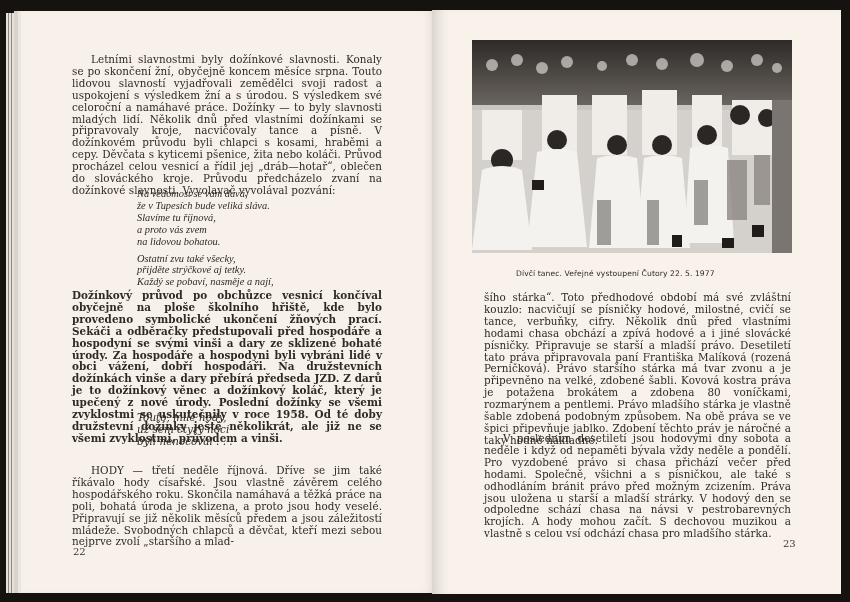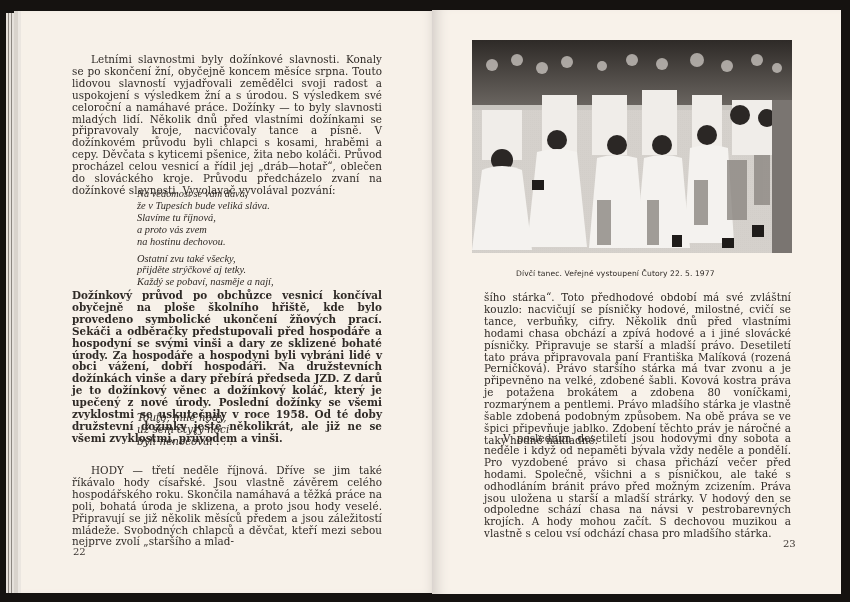--- a/index.html
+++ b/index.html
@@ -66,21 +66,21 @@
   <div class="text" style="left:72px; top:54px; width:310px;">
     <p class="indent">Letními slavnostmi byly dožínkové slavnosti. Konaly se po skončení žní, obyčejně koncem měsíce srpna. Touto lidovou slavností vyjadřovali zemědělci svoji radost a uspokojení s výsledkem žní a s úrodou. S výsledkem své celoroční a namáhavé práce. Dožínky — to byly slavnosti mladých lidí. Několik dnů před vlastními dožínkami se připravovaly kroje, nacvičovaly tance a písně. V dožínkovém průvodu byli chlapci s kosami, hraběmi a cepy. Děvčata s kyticemi pšenice, žita nebo koláči. Průvod procházel celou vesnicí a řídil jej „dráb—hotař“, oblečen do slováckého kroje. Průvodu předcházelo zvaní na dožínkové slavnosti. Vyvolavač vyvolával pozvání:</p>
   </div>
 
   <div class="verse" style="left:137px; top:188px; width:250px;font-family:Liberation Serif, serif;">
     <div class="stanza">
       <span class="line">Na vědomost se vám dává,</span>
       <span class="line">že v Tupesích bude veliká sláva.</span>
       <span class="line">Slavíme tu říjnová,</span>
       <span class="line">a proto vás zvem</span>
-      <span class="line">na hostinu dechovou.</span>
+      <span class="line">na lidovou bohatou.</span>
     </div>
     <div class="stanza">
       <span class="line">Ostatní zvu také všecky,</span>
       <span class="line">přijděte strýčkové aj tetky.</span>
       <span class="line">Každý se pobaví, nasměje a nají,</span>
     </div>
   </div>
 
   <div class="text" style="left:72px; top:290px; width:310px;font-weight:bold;">
     <p>Dožínkový průvod po obchůzce vesnicí končíval obyčejně na ploše školního hřiště, kde bylo provedeno symbolické ukončení žňových prací. Sekáči a odběračky předstupovali před hospodáře a hospodyní se svými vinši a dary ze sklizené bohaté úrody. Za hospodáře a hospodyni byli vybráni lidé v obci vážení, dobří hospodáři. Na družstevních dožínkách vinše a dary přebírá předseda JZD. Z darů je to dožínkový věnec a dožínkový koláč, který je upečený z nové úrody. Poslední dožínky se všemi zvyklostmi se uskutečnily v roce 1958. Od té doby družstevní dožínky ještě několikrát, ale již ne se všemi zvyklostmi, průvodem a vinši.</p>

